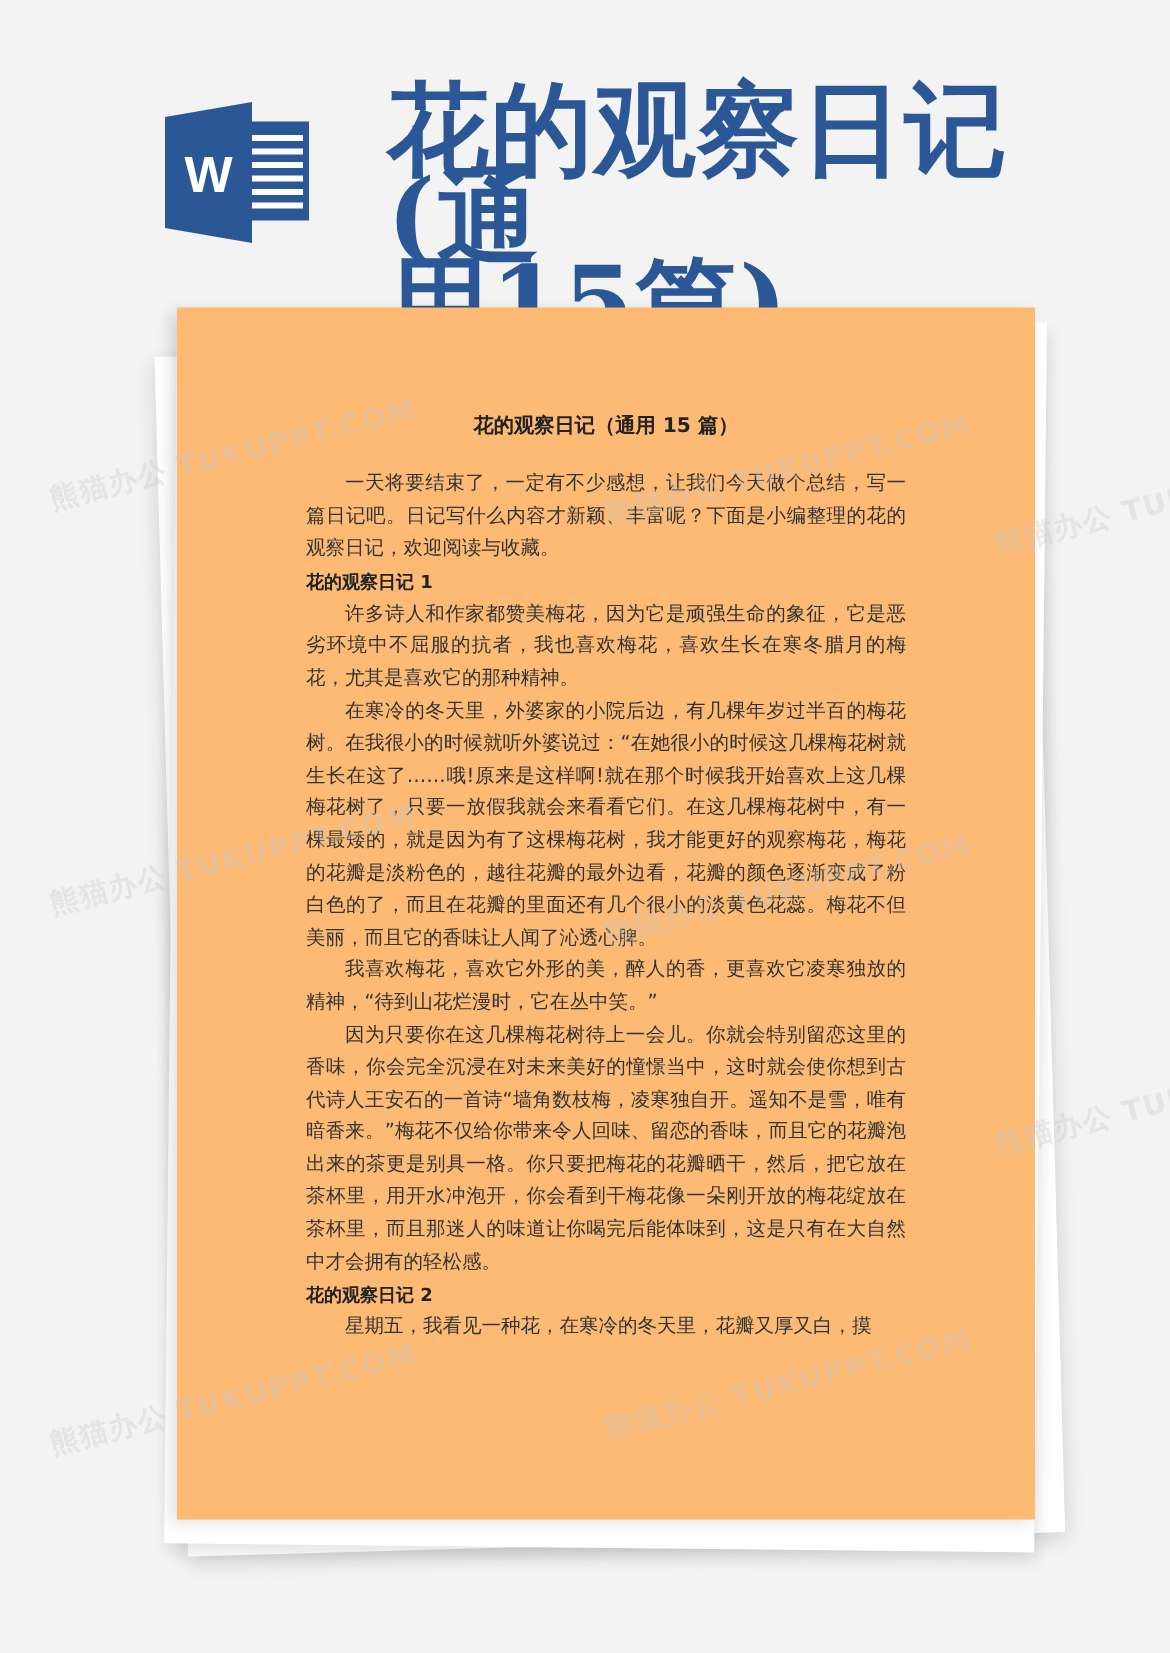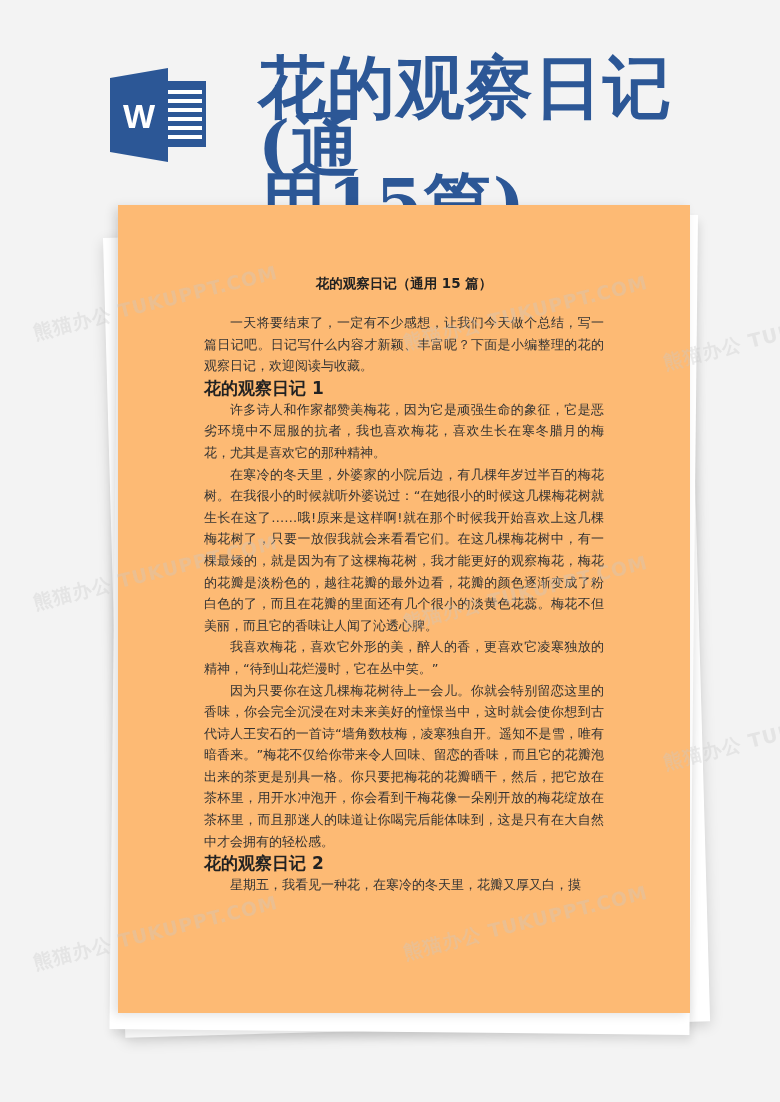--- a/index.html
+++ b/index.html
@@ -33,21 +33,21 @@
   .doc-title {
     position:absolute; left:0; right:0; top:70px; text-align:center;
     font-size:13.5px; font-weight:bold; color:#222;
   }
   .content {
     position:absolute; left:86px; top:107px; width:400px;
     font-size:13px; color:#333; line-height:21.6px;
   }
   .content p { margin:0; text-indent:2em; text-align:justify; }
   .content p.sub { margin-bottom:3px; }
-  .content h3 { margin:0; font-size:17px; font-weight:bold; color:#222; line-height:22px; }
+  .content h3 { margin:0; font-size:12px; font-weight:bold; color:#222; line-height:22px; }
   
   .wm {
     position:absolute; font-size:19px; font-weight:bold; color:rgba(200,200,200,0.35);
     transform:rotate(-14deg); white-space:nowrap; letter-spacing:1px;
     pointer-events:none;
   }
 </style>
 </head>
 <body>
 

